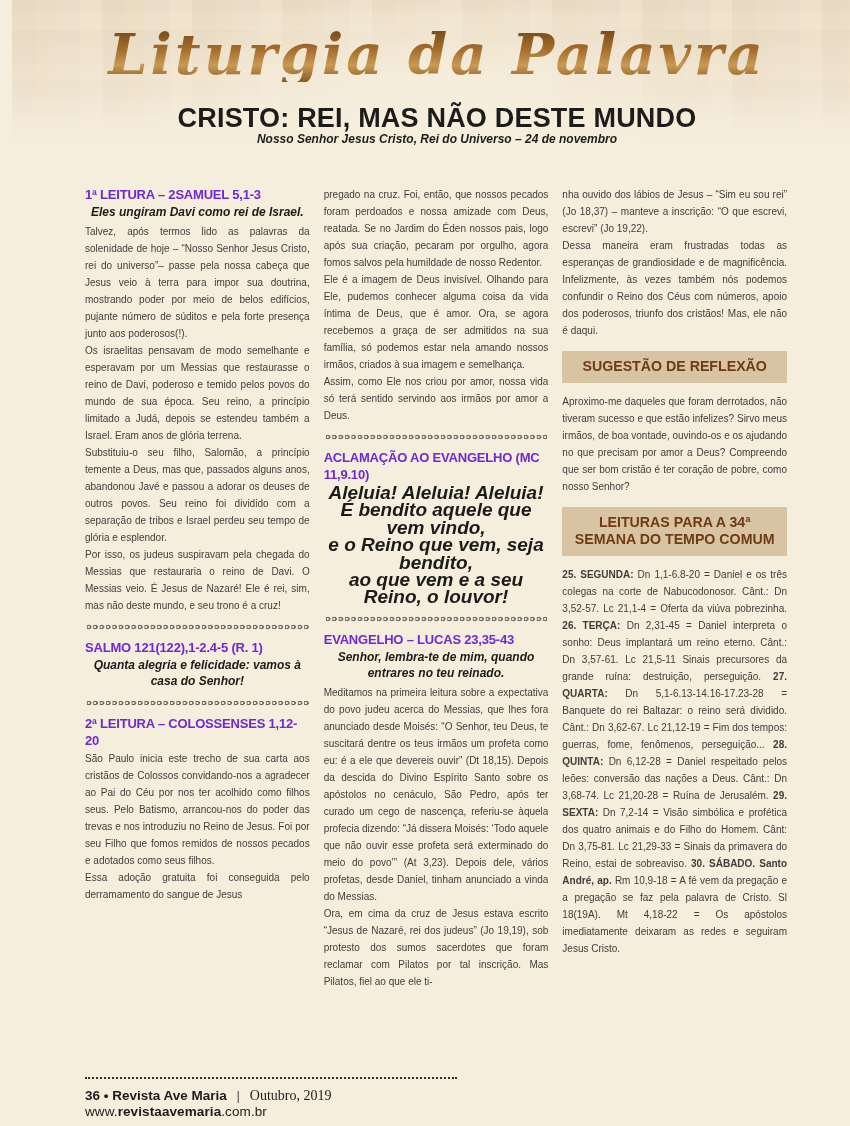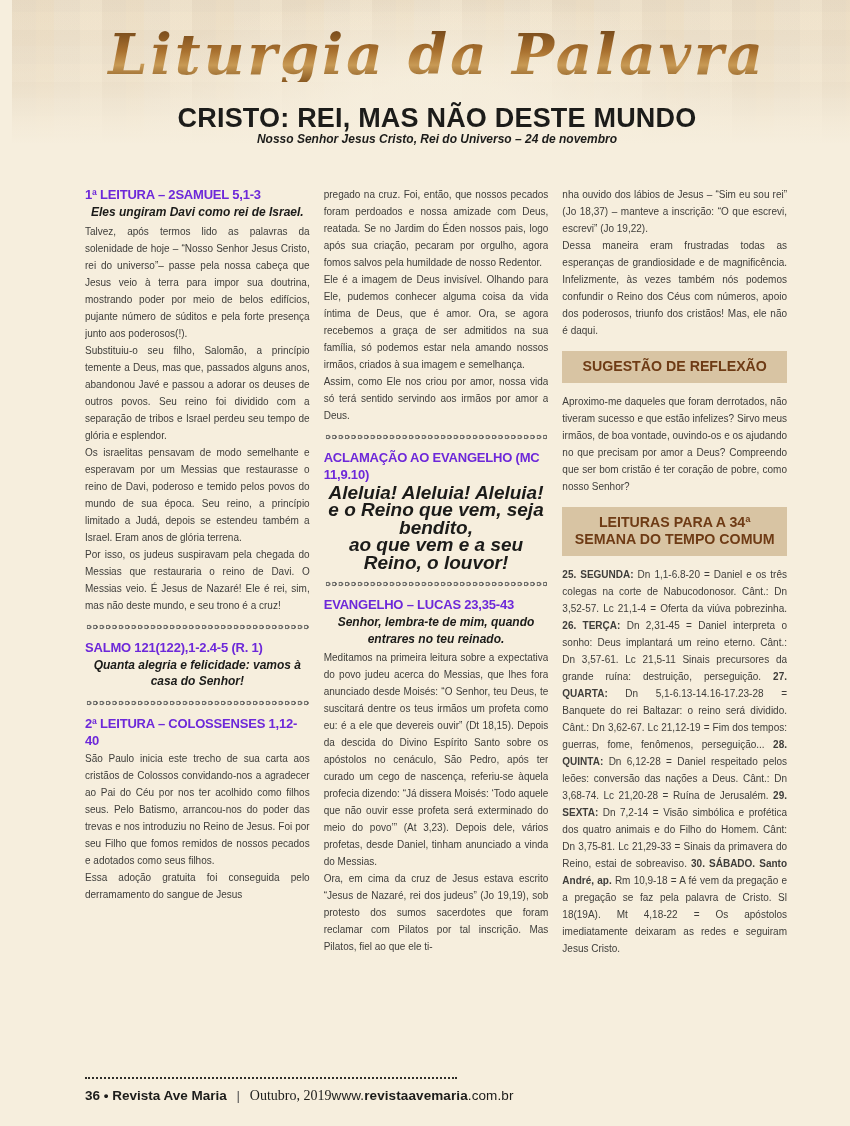--- a/index.html
+++ b/index.html
@@ -89,21 +89,21 @@
     margin:12px 0 10px;
   }
   
   .footer-rule{
     position:absolute;left:85px;top:1077px;width:372px;
     border-top:2px dotted #2e2d2a;
   }
   .footer{
     position:absolute;left:85px;top:1088px;width:702px;
     display:flex;align-items:baseline;
-    font-size:13.5px;color:#1c1c1a;
+    font-size:13.5px;color:#1c1c1a;flex-direction:column;
   }
   .footer-left .mag{font-weight:700;}
   .footer-left .sep{margin:0 6px;color:#555;}
   .footer-left .date{font-family:"Liberation Serif", serif;font-size:14px;}
   .footer-right{letter-spacing:.1px;}
   .footer-right .bold{font-weight:700;}
 </style>
 </head>
 <body>
 
@@ -115,39 +115,40 @@
     <div class="main-title">CRISTO: REI, MAS NÃO DESTE MUNDO</div>
     <div class="sub-title">Nosso Senhor Jesus Cristo, Rei do Universo – 24 de novembro</div>
   </div>
 
   <div class="columns">
 
     <div class="col">
       <h3 class="section-head first">1ª LEITURA – 2SAMUEL 5,1-3</h3>
       <div class="section-sub">Eles ungiram Davi como rei de Israel.</div>
       <p>Talvez, após termos lido as palavras da solenidade de hoje – “Nosso Senhor Jesus Cristo, rei do universo”– passe pela nossa cabeça que Jesus veio à terra para impor sua doutrina, mostrando poder por meio de belos edifícios, pujante número de súditos e pela forte presença junto aos poderosos(!).</p>
+      <p>Os israelitas pensavam de modo semelhante e esperavam por um Messias que restaurasse o reino de Davi, poderoso e temido pelos povos do mundo de sua época. Seu reino, a princípio limitado a Judá, depois se estendeu também a Israel. Eram anos de glória terrena.</p>
       <p>Substituiu-o seu filho, Salomão, a princípio temente a Deus, mas que, passados alguns anos, abandonou Javé e passou a adorar os deuses de outros povos. Seu reino foi dividido com a separação de tribos e Israel perdeu seu tempo de glória e esplendor.</p>
-      <p>Os israelitas pensavam de modo semelhante e esperavam por um Messias que restaurasse o reino de Davi, poderoso e temido pelos povos do mundo de sua época. Seu reino, a princípio limitado a Judá, depois se estendeu também a Israel. Eram anos de glória terrena.</p>
       <p>Por isso, os judeus suspiravam pela chegada do Messias que restauraria o reino de Davi. O Messias veio. É Jesus de Nazaré! Ele é rei, sim, mas não deste mundo, e seu trono é a cruz!</p>
       <div class="chain-divider"></div>
       <h3 class="section-head">SALMO 121(122),1-2.4-5 (R. 1)</h3>
       <div class="section-sub">Quanta alegria e felicidade: vamos à casa do Senhor!</div>
       <div class="chain-divider"></div>
-      <h3 class="section-head">2ª LEITURA – COLOSSENSES 1,12-40</h3>
+      <h3 class="section-head">2ª LEITURA – COLOSSENSES 1,12-20</h3>
       <p>São Paulo inicia este trecho de sua carta aos cristãos de Colossos convidando-nos a agradecer ao Pai do Céu por nos ter acolhido como filhos seus. Pelo Batismo, arrancou-nos do poder das trevas e nos introduziu no Reino de Jesus. Foi por seu Filho que fomos remidos de nossos pecados e adotados como seus filhos.</p>
       <p>Essa adoção gratuita foi conseguida pelo derramamento do sangue de Jesus</p>
     </div>
 
     <div class="col">
       <p>pregado na cruz. Foi, então, que nossos pecados foram perdoados e nossa amizade com Deus, reatada. Se no Jardim do Éden nossos pais, logo após sua criação, pecaram por orgulho, agora fomos salvos pela humildade de nosso Redentor.</p>
       <p>Ele é a imagem de Deus invisível. Olhando para Ele, pudemos conhecer alguma coisa da vida íntima de Deus, que é amor. Ora, se agora recebemos a graça de ser admitidos na sua família, só podemos estar nela amando nossos irmãos, criados à sua imagem e semelhança.</p>
       <p>Assim, como Ele nos criou por amor, nossa vida só terá sentido servindo aos irmãos por amor a Deus.</p>
       <div class="chain-divider"></div>
       <h3 class="section-head">ACLAMAÇÃO AO EVANGELHO (MC 11,9.10)</h3>
       <div class="acclaim-line">Aleluia! Aleluia! Aleluia!</div>
+      <div class="acclaim-line">É bendito aquele que vem vindo,</div>
       <div class="acclaim-line">e o Reino que vem, seja bendito,</div>
       <div class="acclaim-line">ao que vem e a seu Reino, o louvor!</div>
       <div class="chain-divider"></div>
       <h3 class="section-head">EVANGELHO – LUCAS 23,35-43</h3>
       <div class="section-sub">Senhor, lembra-te de mim, quando entrares no teu reinado.</div>
       <p>Meditamos na primeira leitura sobre a expectativa do povo judeu acerca do Messias, que lhes fora anunciado desde Moisés: “O Senhor, teu Deus, te suscitará dentre os teus irmãos um profeta como eu: é a ele que devereis ouvir” (Dt 18,15). Depois da descida do Divino Espírito Santo sobre os apóstolos no cenáculo, São Pedro, após ter curado um cego de nascença, referiu-se àquela profecia dizendo: “Já dissera Moisés: ‘Todo aquele que não ouvir esse profeta será exterminado do meio do povo’” (At 3,23). Depois dele, vários profetas, desde Daniel, tinham anunciado a vinda do Messias.</p>
       <p>Ora, em cima da cruz de Jesus estava escrito “Jesus de Nazaré, rei dos judeus” (Jo 19,19), sob protesto dos sumos sacerdotes que foram reclamar com Pilatos por tal inscrição. Mas Pilatos, fiel ao que ele ti-</p>
     </div>
 
     <div class="col">

